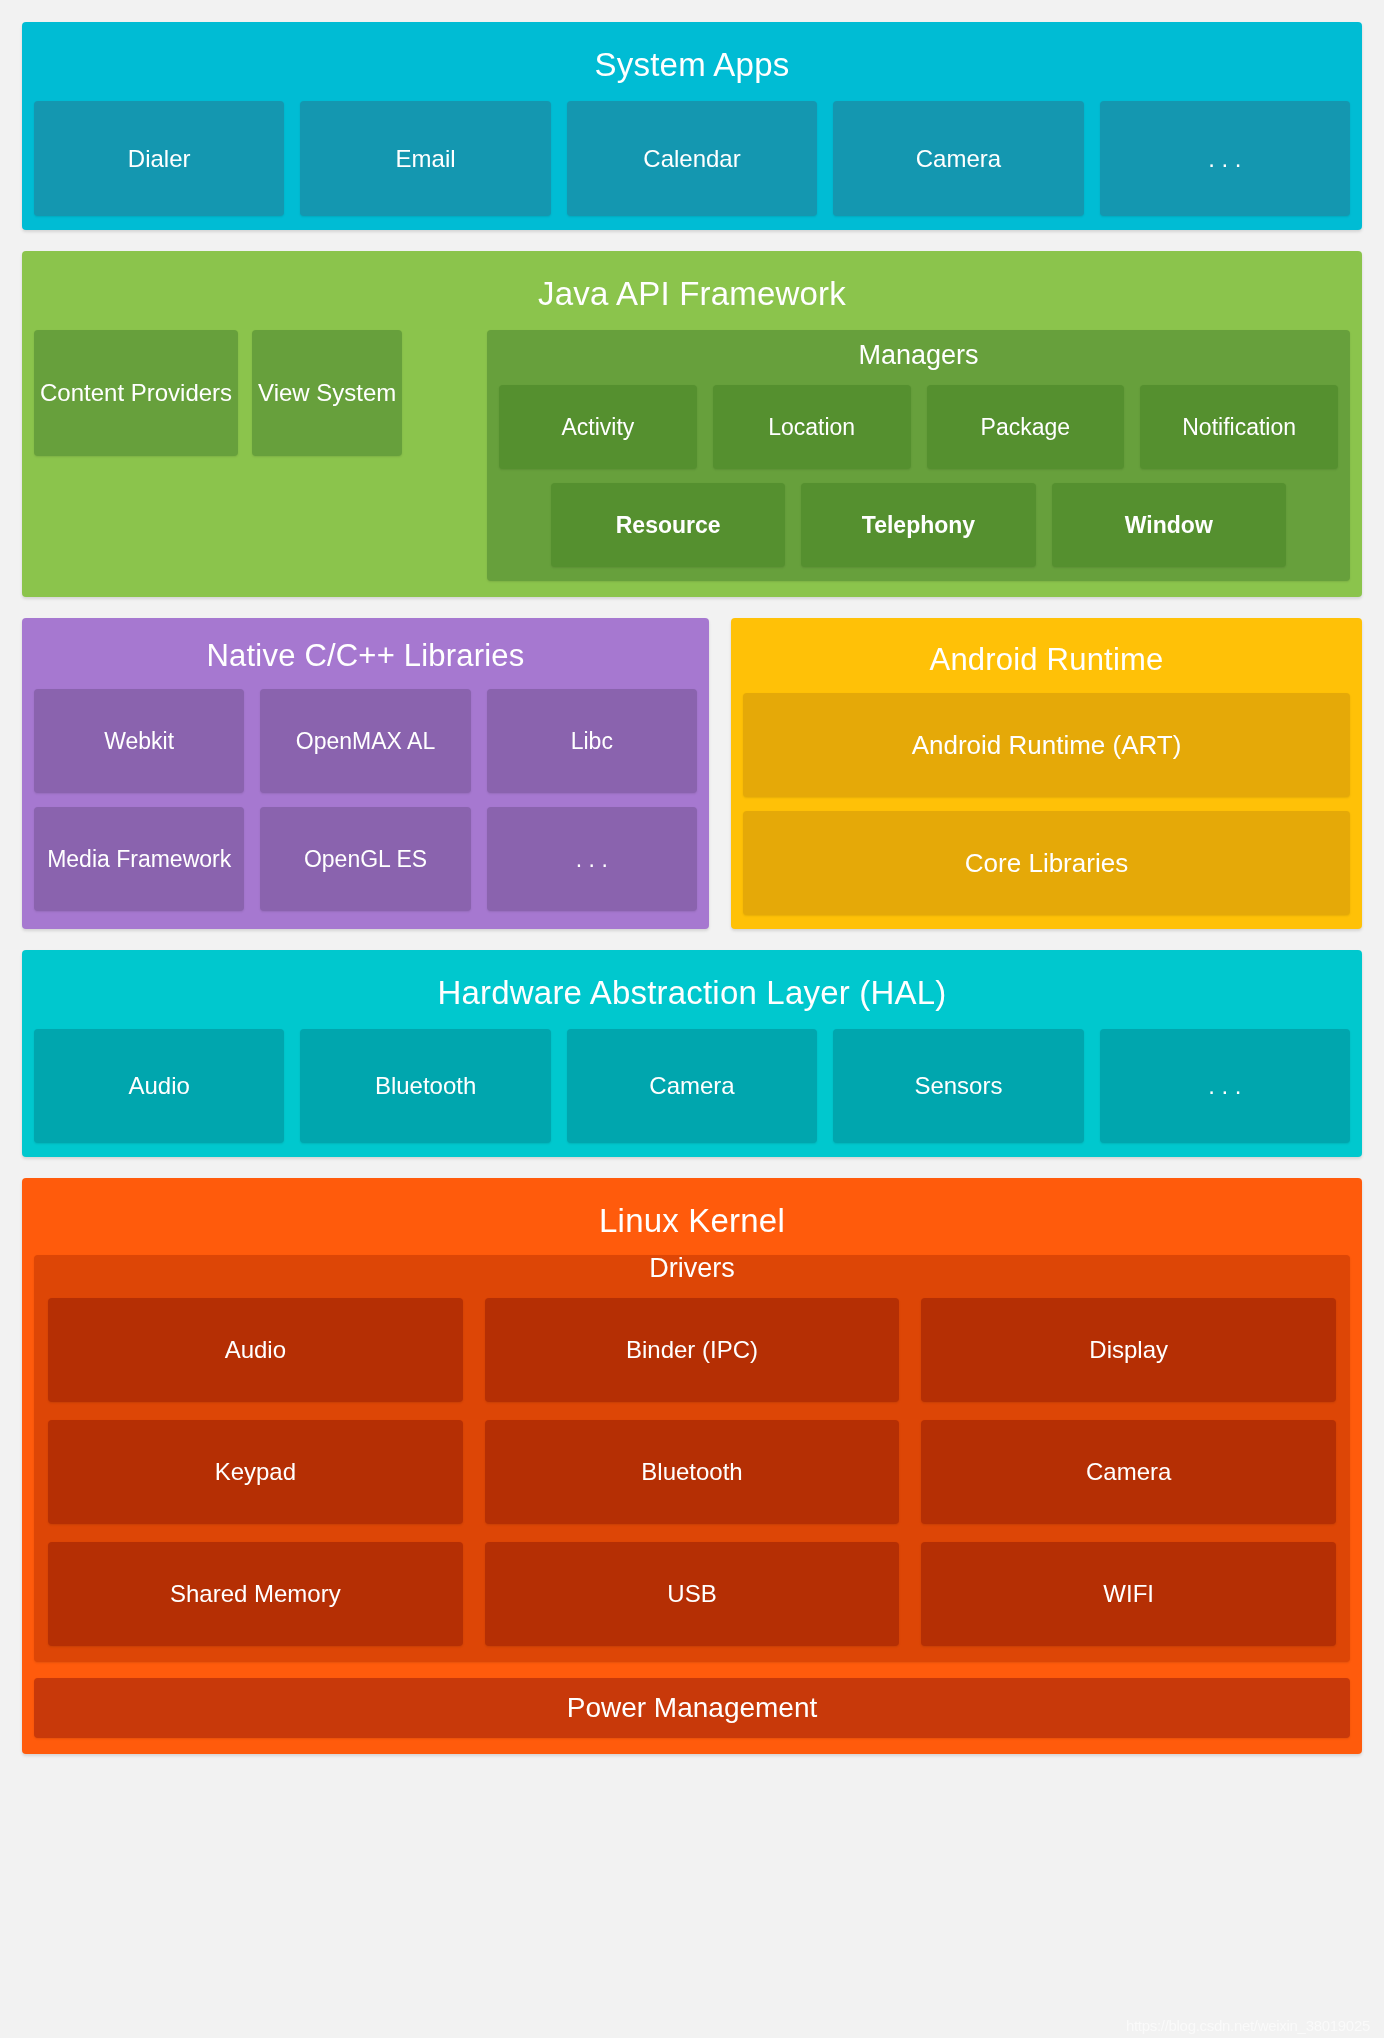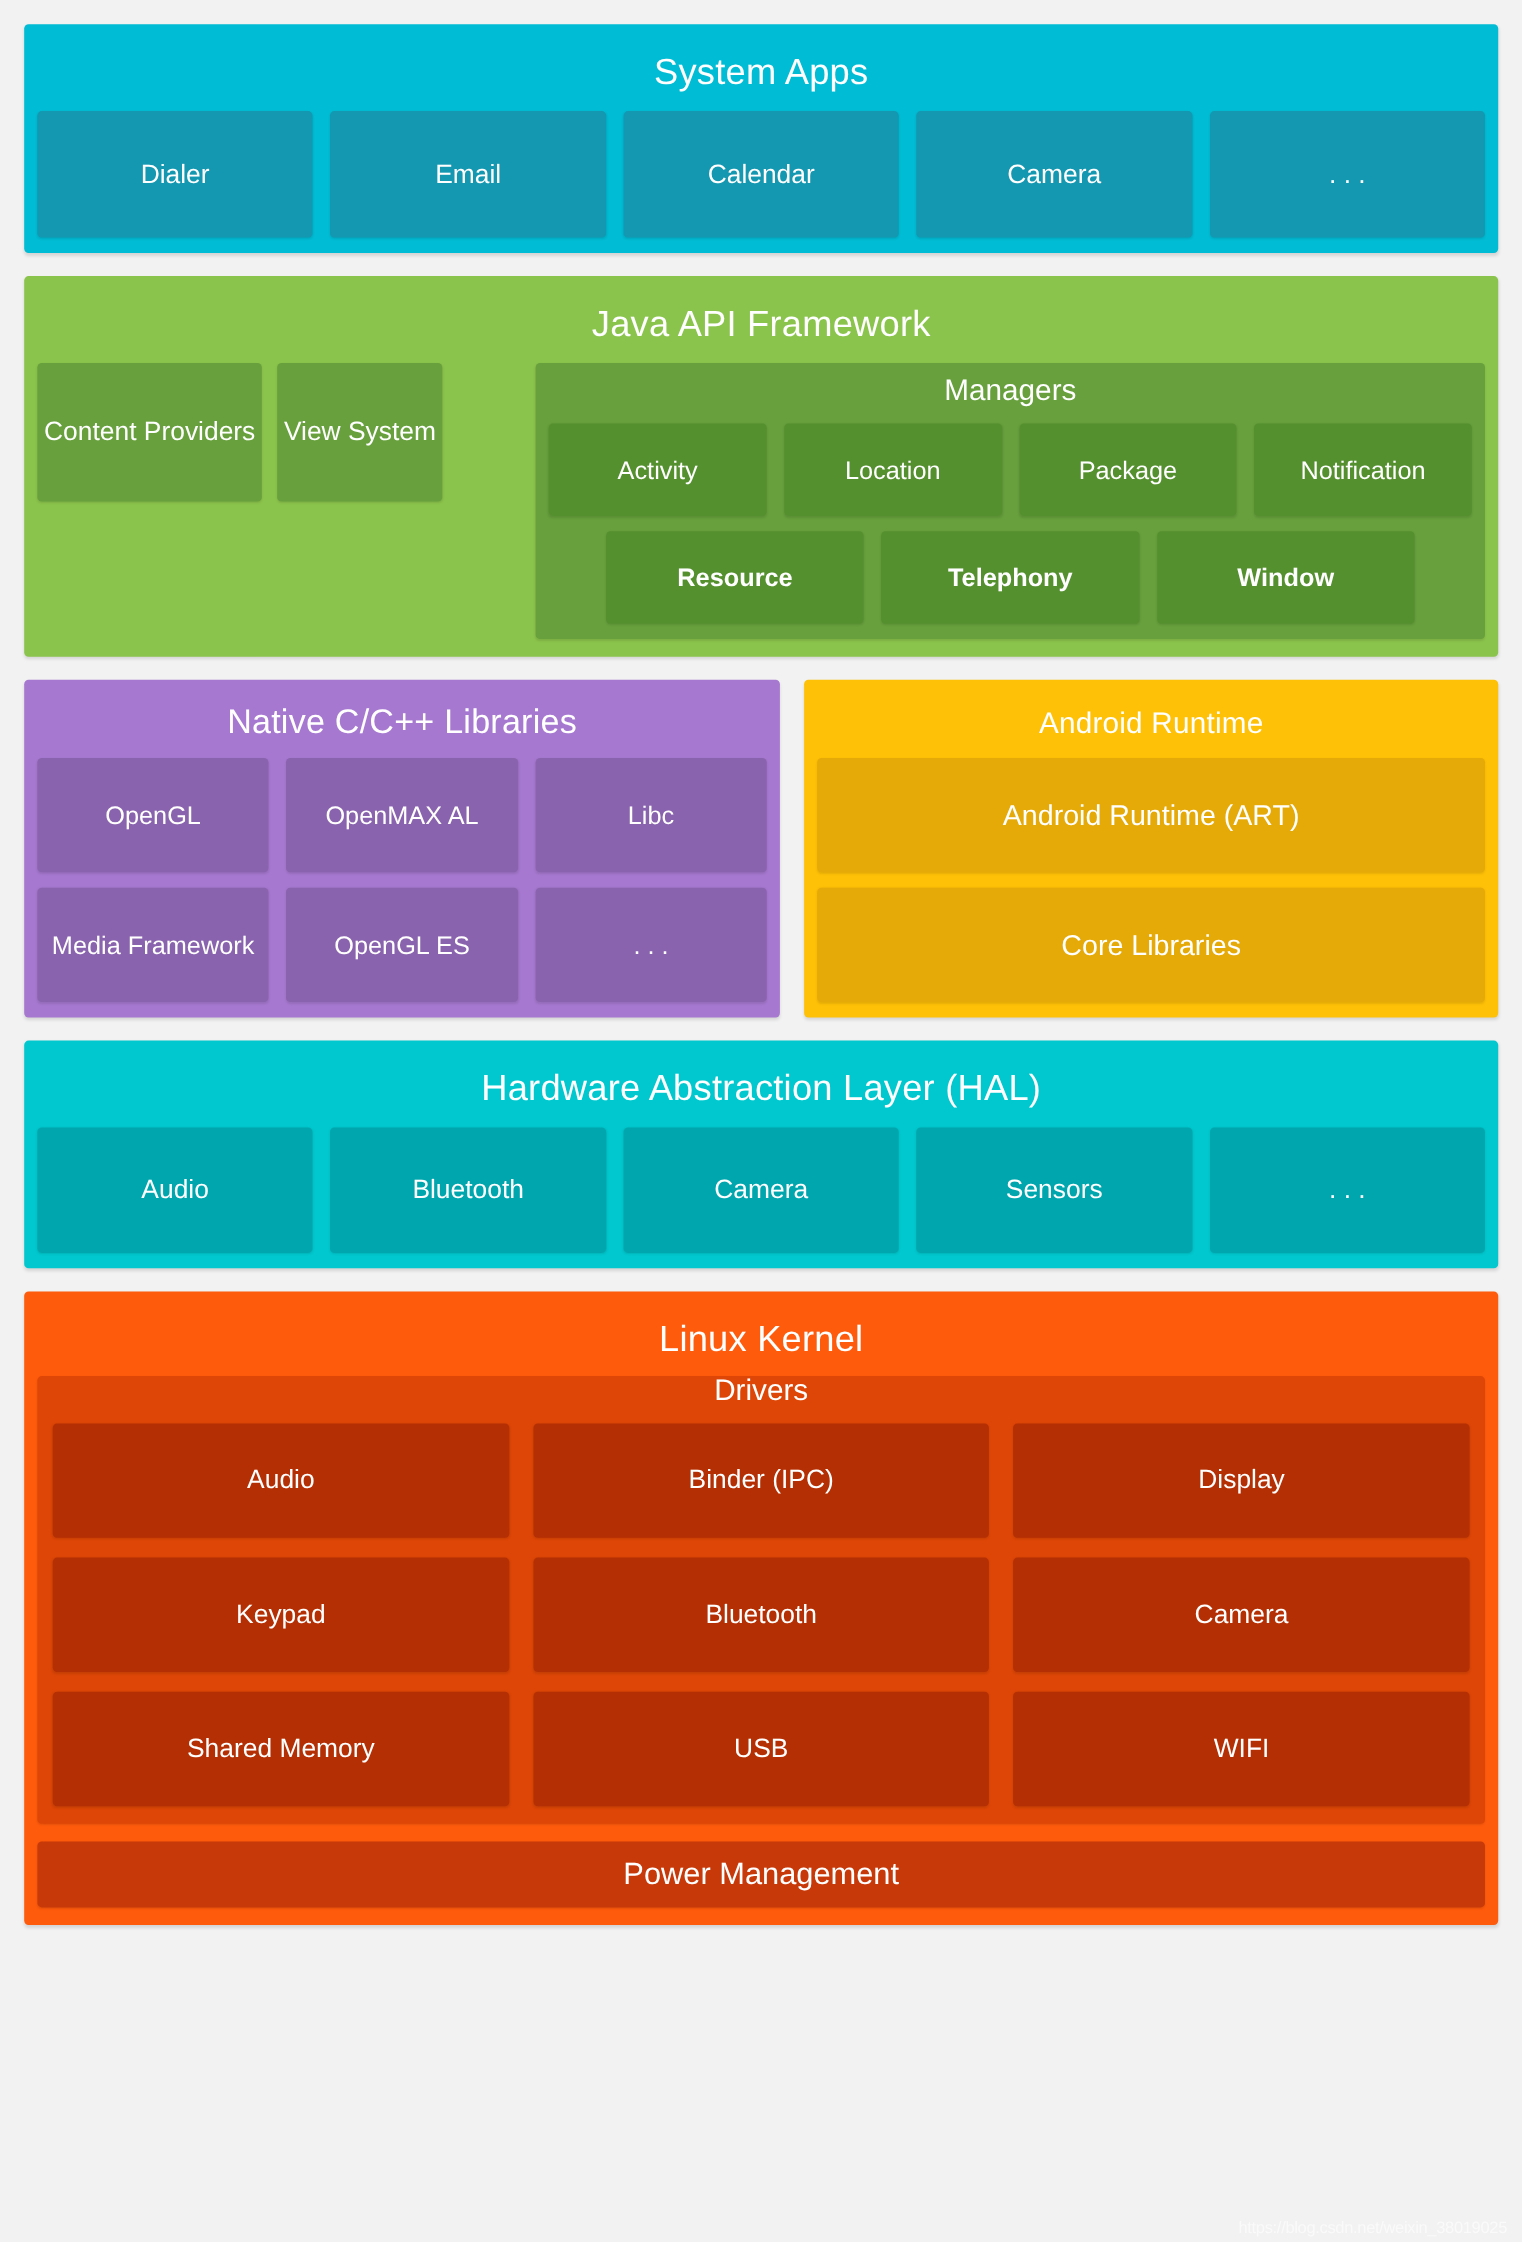--- a/index.html
+++ b/index.html
@@ -114,21 +114,21 @@
     height:104px;
     font-size:23px;
     flex:1 1 0;
   }
   .art{
     background:#FFC107;
     flex:1 1 auto;
     padding:14px 12px 14px 12px;
     display:flex;flex-direction:column;
   }
-  .art .layer-title{font-size:27px;margin:12px 0 18px 0;}
+  .art .layer-title{font-size:31px;margin:12px 0 18px 0;}
   .art .cell{
     background:#E5A908;
     font-size:26px;
     height:104px;
     margin-bottom:14px;
   }
   .art .cell:last-child{margin-bottom:0;}
 
   
   .hal{
@@ -256,21 +256,21 @@
       </div>
     </div>
   </section>
 
   <div class="mid">
 
     <section class="layer native">
       <div class="layer-title">Native C/C++ Libraries</div>
       <div class="native-row">
         <div class="cell">
-            <span>OpenGL</span>
+            <span>Webkit</span>
           </div>
         <div class="cell">
             <span>OpenMAX AL</span>
           </div>
         <div class="cell">
             <span>Libc</span>
           </div>
       </div>
       <div class="native-row">
         <div class="cell">

